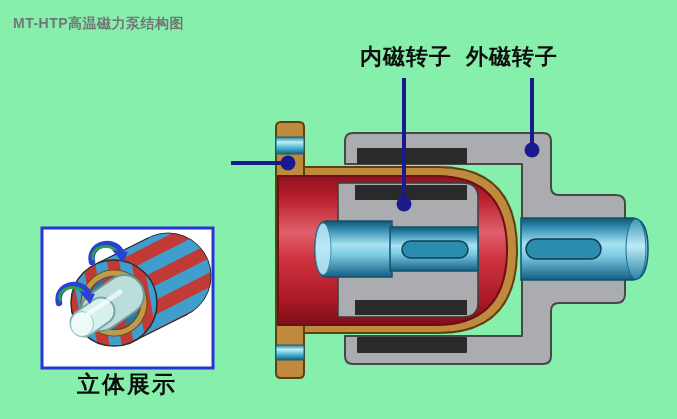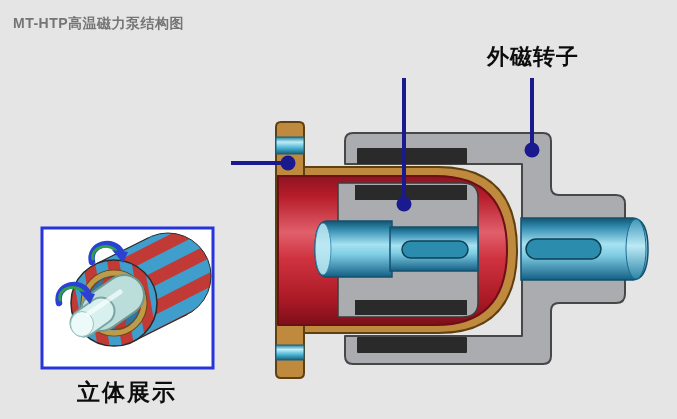--- a/index.html
+++ b/index.html
@@ -1,27 +1,27 @@
 <!DOCTYPE html>
 <html><head>
 <meta charset="utf-8">
 <style>
   html,body{margin:0;padding:0;background:#ffffff;}
   .stage{
-    position:relative;width:677px;height:419px;background:#e5e5e5;overflow:hidden;
+    position:relative;width:677px;height:419px;background:#86efac;overflow:hidden;
     font-family:"Liberation Sans","DejaVu Sans",sans-serif;
   }
   .stage svg{position:absolute;left:0;top:0;}
   .txt{position:absolute;white-space:nowrap;}
   .page-title{left:13px;top:15px;font-size:14px;font-weight:bold;color:#757575;letter-spacing:.5px;}
   .callout-label{font-size:22px;font-weight:bold;color:#0d0d0d;text-align:center;letter-spacing:1px;}
   .lbl-inner{left:354px;top:42px;width:104px;}
-  .lbl-outer{left:481px;top:42px;width:104px;}
+  .lbl-outer{left:460px;top:42px;width:104px;}
   .lbl-sleeve{left:139px;top:149px;width:88px;}
-  .lbl-3d{left:60px;top:369px;width:134px;font-size:23px;font-weight:bold;color:#0d0d0d;text-align:center;letter-spacing:2px;margin-top:8px;}
+  .lbl-3d{left:60px;top:369px;width:134px;font-size:23px;font-weight:bold;color:#0d0d0d;text-align:center;letter-spacing:2px;}
 </style>
 </head>
 <body>
 
 <div class="stage">
 
   <svg width="677" height="419" viewBox="0 0 677 419">
     <defs>
       <linearGradient id="redGrad" x1="0" y1="0" x2="0" y2="1">
         <stop offset="0" stop-color="#8e1420"></stop>
@@ -125,16 +125,17 @@
       <line x1="231" y1="163" x2="283" y2="163"></line>
     </g>
     <g fill="#1a1a8e">
       <circle cx="404" cy="204" r="7.5"></circle>
       <circle cx="532" cy="150" r="7.5"></circle>
       <circle cx="288" cy="163" r="7.5"></circle>
     </g>
   </svg>
 
   <div class="txt page-title">MT-HTP高温磁力泵结构图</div>
+  <div class="txt callout-label lbl-inner">内磁转子</div>
   <div class="txt callout-label lbl-outer">外磁转子</div>
   <div class="txt lbl-3d">立体展示</div>
 
 </div>
 
 </body></html>

